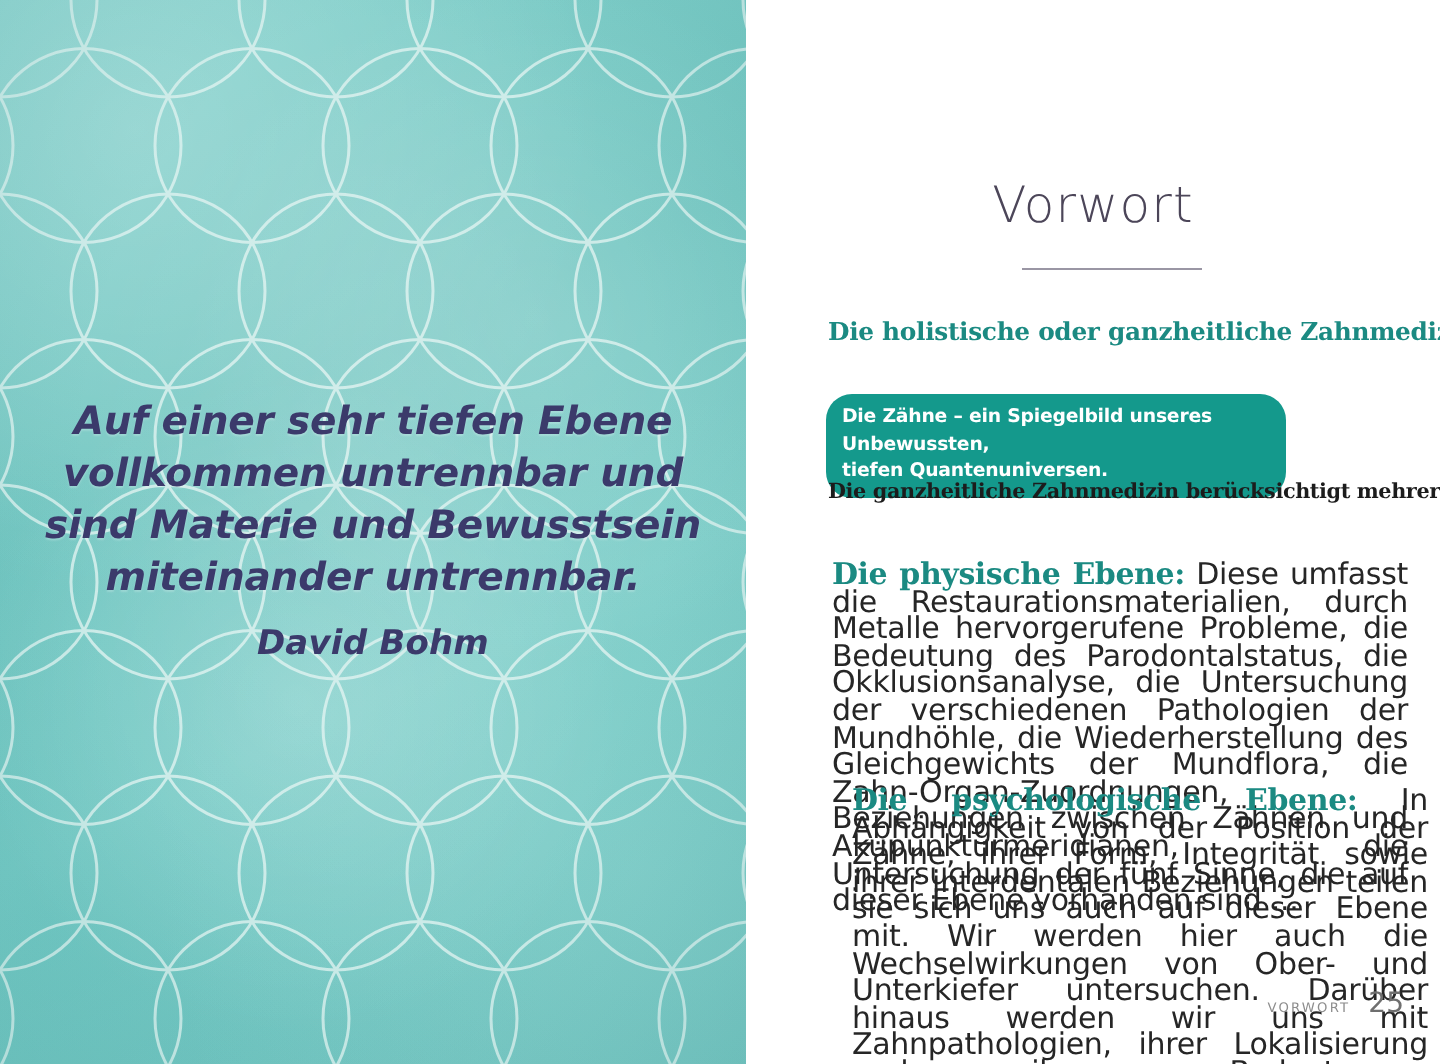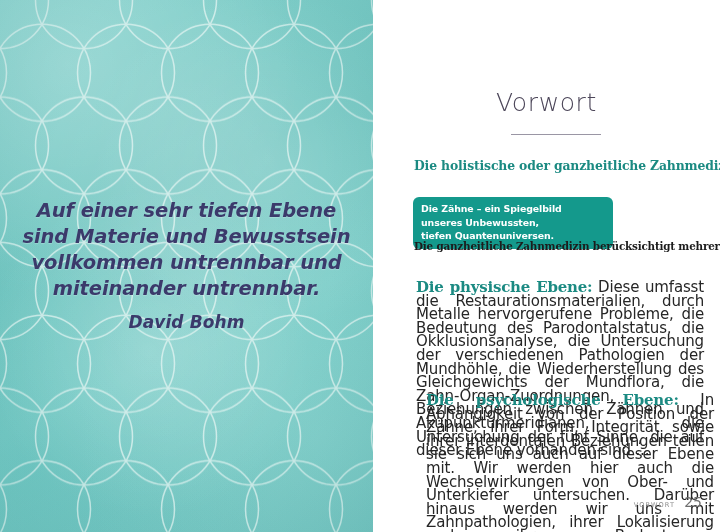--- a/index.html
+++ b/index.html
@@ -125,24 +125,24 @@
     font-size: 12.4px;
     color: #1b8a82;
     letter-spacing: -0.15px;
     white-space: nowrap;
   }
 
   .callout {
     position: absolute;
     left: 40px;
     top: 197px;
-    width: 200px;
+    width: 230px;
     box-sizing: border-box;
     background: #14998c;
-    border-radius: 6px;
+    border-radius: 13px;
     padding: 5px 8px 6px 8px;
     color: #ffffff;
     font-family: "DejaVu Sans", sans-serif;
     font-weight: bold;
     font-size: 9.4px;
     line-height: 13.5px;
     letter-spacing: -0.1px;
   }
 
   .lead-line {
@@ -232,22 +232,22 @@
         </pattern>
       </defs>
       <rect x="-10" y="-10" width="393" height="552" fill="url(#fol)"></rect>
     </svg>
 
     <div class="left-page-vignette"></div>
 
     <div class="quote-block">
       <div class="quote-text">
         <div>Auf einer sehr tiefen Ebene</div>
+        <div>vollkommen untrennbar und</div>
         <div>sind Materie und Bewusstsein</div>
-        <div>vollkommen untrennbar und</div>
         <div>miteinander untrennbar.</div>
       </div>
       <div class="quote-author">David Bohm</div>
     </div>
   </div>
 
   <div class="right-page">
 
     <div class="page-title">Vorwort</div>
     <div class="title-rule"></div>

